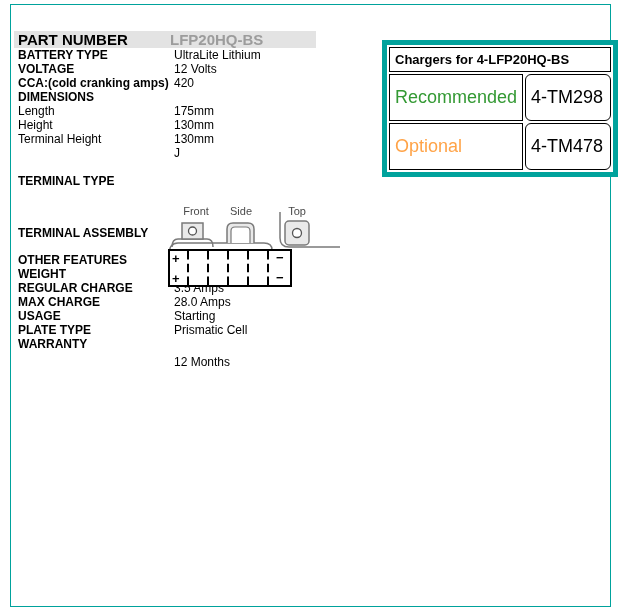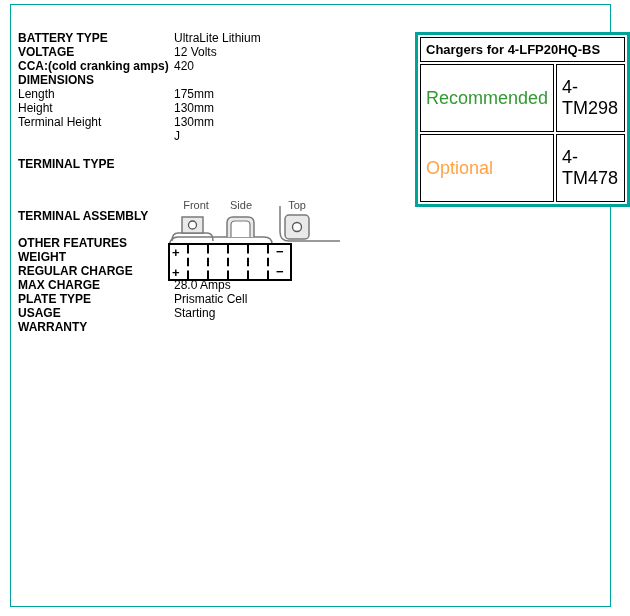--- a/index.html
+++ b/index.html
@@ -16,67 +16,69 @@
   .spec-label{display:inline-block;width:156px;vertical-align:top;overflow:visible;}
   .spec-value{display:inline-block;vertical-align:top;}
   .spec-row.bold .spec-label{font-weight:bold;}
   .spec-row.section .spec-label{font-weight:bold;}
   .spec-row.part-header{height:17px;line-height:17px;background:#e3e3e3;font-size:15px;}
   .spec-row.part-header .spec-label{font-weight:bold;width:152px;}
   .spec-row.part-header .spec-value{font-weight:bold;color:#9c9c9c;}
   .spec-row.muted-value .spec-value{font-weight:bold;color:#8a8a8a;}
 
   
-  #terminal-diagram{position:absolute;left:168px;top:199px;width:192px;height:85px;}
+  #terminal-diagram{position:absolute;left:168px;top:205px;width:192px;height:85px;}
   #terminal-diagram svg{position:absolute;left:0;top:0;}
   .view-label{position:absolute;top:0;transform:translateX(-50%);font-size:11px;color:#4a4a4a;line-height:12px;}
   #view-label-front{left:28px;}
   #view-label-side{left:73px;}
   #view-label-top{left:129px;}
 
   
   #chargers{
-    position:absolute;left:382px;top:32px;
-    border:3px solid #14532d;border-collapse:separate;border-spacing:2px;background:#fff;margin-left:33px;
+    position:absolute;left:382px;top:40px;
+    border:5px solid #14532d;border-collapse:separate;border-spacing:2px;background:#fff;
   }
   #chargers th,#chargers td{border:1px solid #000;text-align:left;vertical-align:middle;}
   #chargers th{font-size:13px;font-weight:bold;padding:4px 5px;}
   #chargers td{font-size:18px;padding:12px 5px;}
   #chargers td.charger-type{width:110px;}
-  #chargers td.charger-model{width:74px;color:#000;}
+  #chargers td.charger-model{width:74px;color:#000;border-radius:6px;}
 </style>
 </head>
 <body>
 
 <div id="page">
 
   <div id="frame" style="border-color: rgb(0, 162, 156);"></div>
 
   <div id="spec">
+      <div class="spec-row part-header"><span class="spec-label">PART NUMBER</span><span class="spec-value">LFP20HQ-BS</span></div>
       <div class="spec-row bold"><span class="spec-label">BATTERY TYPE</span><span class="spec-value">UltraLite Lithium</span></div>
       <div class="spec-row bold"><span class="spec-label">VOLTAGE</span><span class="spec-value">12 Volts</span></div>
       <div class="spec-row bold"><span class="spec-label">CCA:(cold cranking amps)</span><span class="spec-value">420</span></div>
       <div class="spec-row section"><span class="spec-label">DIMENSIONS</span><span class="spec-value"></span></div>
       <div class="spec-row plain"><span class="spec-label">Length</span><span class="spec-value">175mm</span></div>
       <div class="spec-row plain"><span class="spec-label">Height</span><span class="spec-value">130mm</span></div>
       <div class="spec-row plain"><span class="spec-label">Terminal Height</span><span class="spec-value">130mm</span></div>
       <div class="spec-row plain"><span class="spec-label"></span><span class="spec-value">J</span></div>
       <div class="spec-spacer" style="height: 14px;"></div>
       <div class="spec-row section"><span class="spec-label">TERMINAL TYPE</span><span class="spec-value"></span></div>
       <div class="spec-spacer" style="height: 38px;"></div>
       <div class="spec-row section"><span class="spec-label">TERMINAL ASSEMBLY</span><span class="spec-value"></span></div>
       <div class="spec-spacer" style="height: 13px;"></div>
       <div class="spec-row section"><span class="spec-label">OTHER FEATURES</span><span class="spec-value"></span></div>
       <div class="spec-row bold"><span class="spec-label">WEIGHT</span><span class="spec-value">1.40 KG</span></div>
       <div class="spec-row bold"><span class="spec-label">REGULAR CHARGE</span><span class="spec-value">3.5 Amps</span></div>
       <div class="spec-row bold"><span class="spec-label">MAX CHARGE</span><span class="spec-value">28.0 Amps</span></div>
+      <div class="spec-row bold"><span class="spec-label">USAGE</span><span class="spec-value">Starting</span></div>
       <div class="spec-row bold"><span class="spec-label">PLATE TYPE</span><span class="spec-value">Prismatic Cell</span></div>
-      <div class="spec-row bold"><span class="spec-label">USAGE</span><span class="spec-value">Starting</span></div>
       <div class="spec-row section"><span class="spec-label">WARRANTY</span><span class="spec-value"></span></div>
       <div class="spec-spacer" style="height: 4px;"></div>
+      <div class="spec-row plain"><span class="spec-label"></span><span class="spec-value">12 Months</span></div>
     </div>
 
   <div id="terminal-diagram">
     <span class="view-label" id="view-label-front">Front</span>
     <span class="view-label" id="view-label-side">Side</span>
     <span class="view-label" id="view-label-top">Top</span>
 
     <svg width="192" height="85" viewBox="0 0 192 85">
 
       <path d="M1,50 Q1,38 10,38 L96,38 Q104,38 104,45" fill="none" stroke="#7a7a7a" stroke-width="1.5"></path>

